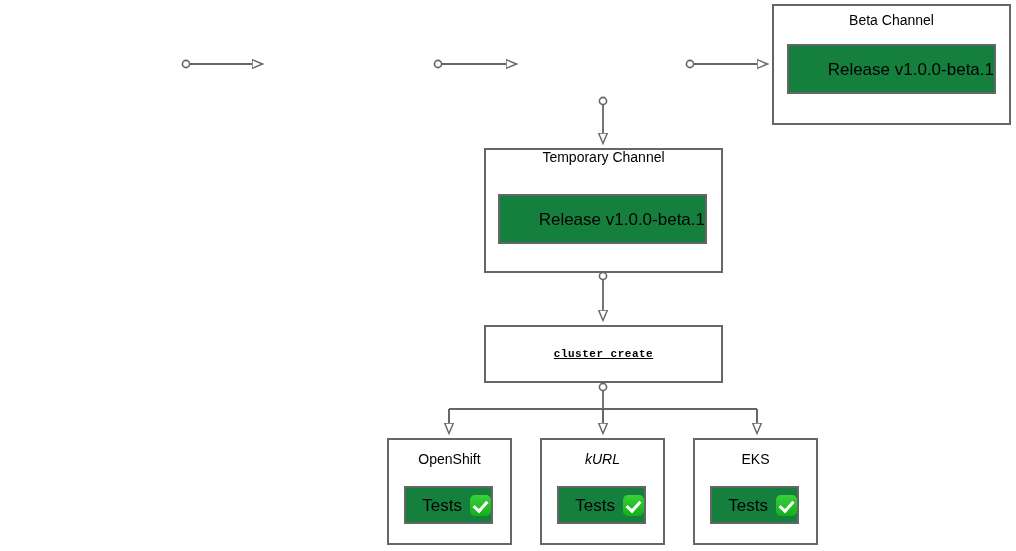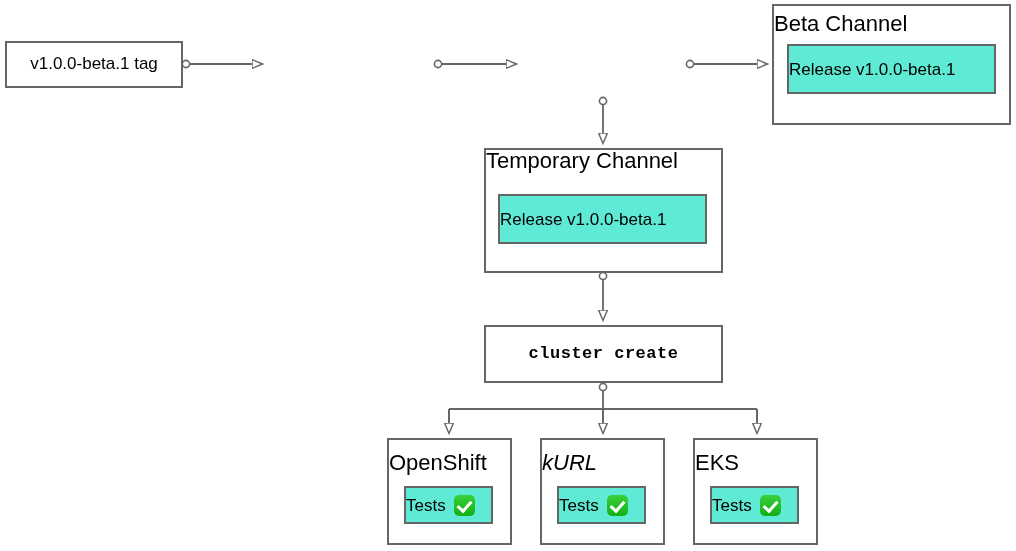--- a/index.html
+++ b/index.html
@@ -40,47 +40,49 @@
   }
   .node-label {
     font-size: 17px;
     line-height: 1.18;
     color: #000000;
     white-space: pre-line;
   }
   .node-mono .node-label {
     font-family: "Liberation Mono", "DejaVu Sans Mono", monospace;
     font-weight: bold;
-    font-size: 17px;
+    font-size: 11px;
     letter-spacing: 0.5px;
+    text-decoration: underline;
   }
   
   .group {
     position: absolute;
     box-sizing: border-box;
     background: #ffffff;
     border: 2px solid #666666;
     display: flex;
     flex-direction: column;
     align-items: center;
   }
   .group-title {
-    font-size: 22px;
+    font-size: 14px;
     line-height: 1;
     color: #000000;
     width: 100%;
+    text-align: center;
   }
   .inner-box {
     position: absolute;
     box-sizing: border-box;
-    background: #5eead4;
+    background: #15803d;
     border: 2px solid #666666;
     display: flex;
     align-items: center;
-    justify-content: flex-start;
+    justify-content: flex-end;
     gap: 8px;
   }
   .inner-label {
     font-size: 17px;
     line-height: 1;
     color: #000000;
   }
   .check-icon {
     display: inline-block;
     width: 21px;
@@ -142,23 +144,20 @@
 
     <g>
       <circle cx="603" cy="387" r="3.6" fill="#ffffff" stroke="#666666" stroke-width="1.6"></circle>
       <path d="M603,391 L603,409 M449,409 L757,409 M449,409 L449,433 M603,409 L603,433 M757,409 L757,433" stroke="#666666" stroke-width="1.8" fill="none"></path>
       <line x1="449" y1="409" x2="449" y2="433" stroke="#666666" stroke-width="1.8" marker-end="url(#arrowhead)"></line>
       <line x1="603" y1="409" x2="603" y2="433" stroke="#666666" stroke-width="1.8" marker-end="url(#arrowhead)"></line>
       <line x1="757" y1="409" x2="757" y2="433" stroke="#666666" stroke-width="1.8" marker-end="url(#arrowhead)"></line>
     </g>
   </svg>
 
-  <div class="node" style="left:5px; top:41px; width:178px; height:47px;">
-    <span class="node-label">v1.0.0-beta.1 tag</span>
-  </div>
 
 
 
   <div class="group" style="left:772px; top:4px; width:239px; height:121px;">
     <div class="group-title" style="margin-top:7px;">Beta Channel</div>
   </div>
   <div class="inner-box" style="left:787px; top:44px; width:209px; height:50px;">
     <span class="inner-label">Release v1.0.0-beta.1</span>
   </div>
 

